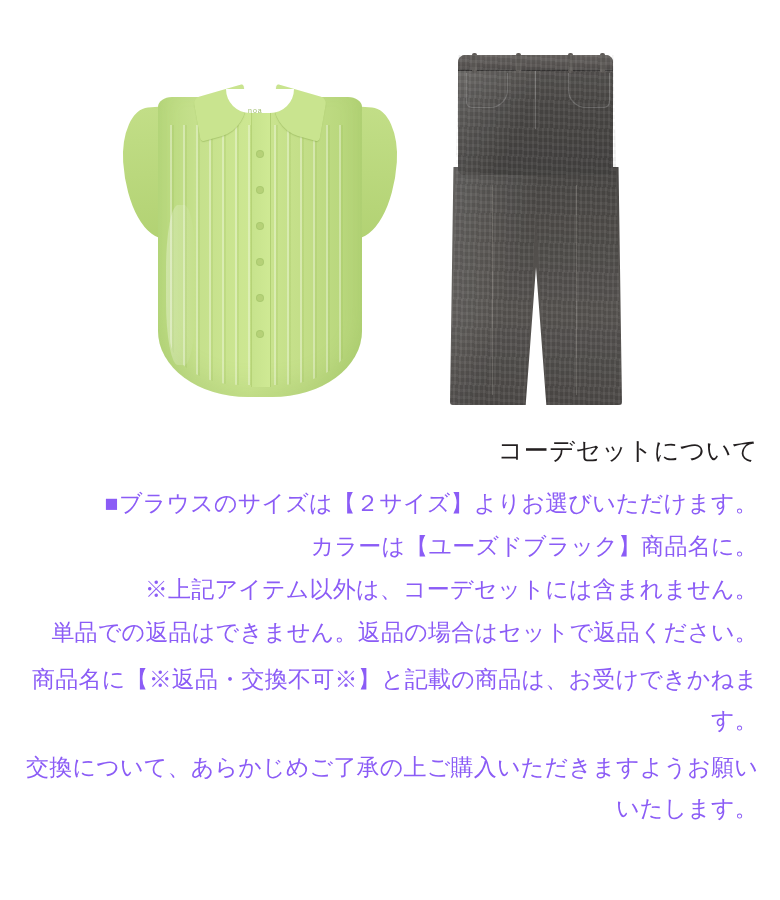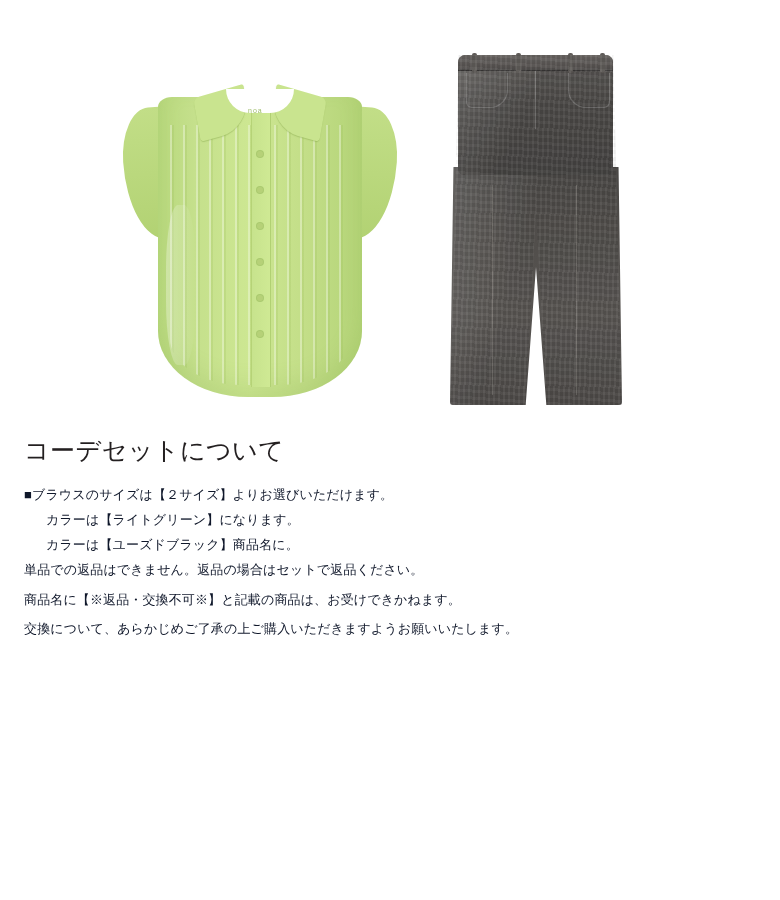--- a/index.html
+++ b/index.html
@@ -12,20 +12,21 @@
     height: 900px;
     font-family: "Liberation Sans", sans-serif;
     color: #231f20;
     overflow: hidden;
   }
   .page {
     position: relative;
     width: 780px;
     height: 884px;
     background: #ffffff;
+    text-align: right;
   }
 
   
   .products {
     position: relative;
     width: 780px;
     height: 420px;
   }
 
   
@@ -259,25 +260,25 @@
     font-size: 25px;
     font-weight: 500;
     letter-spacing: 0.02em;
     margin: 14px 0 16px 2px;
     color: #231f20;
   }
   h2.section-title.second {
     margin-top: 46px;
   }
   p.line {
-    font-size: 13px;
+    font-size: 23px;
     line-height: 1.78;
     margin: 0 0 2px 2px;
     letter-spacing: 0.01em;
-    color: #0f172a;
+    color: #8b5cf6;
   }
   p.indent {
     padding-left: 22px;
   }
   .policy p.line {
     margin-bottom: 6px;
   }
 </style>
 </head>
 <body>
@@ -322,22 +323,22 @@
     </div>
 
   </div>
 
   <div class="content">
 
     <h2 class="section-title">コーデセットについて</h2>
 
     <div class="set-info">
       <p class="line">■ブラウスのサイズは【２サイズ】よりお選びいただけます。</p>
-      <p class="line indent">カラーは【ライトグリーン】になります。</p>
       <p class="line indent">カラーは【ユーズドブラック】商品名に。</p>
+      <p class="line">※上記アイテム以外は、コーデセットには含まれません。</p>
     </div>
 
 
     <div class="policy">
       <p class="line">単品での返品はできません。返品の場合はセットで返品ください。</p>
       <p class="line">商品名に【※返品・交換不可※】と記載の商品は、お受けできかねます。</p>
       <p class="line">交換について、あらかじめご了承の上ご購入いただきますようお願いいたします。</p>
     </div>
 
   </div>

